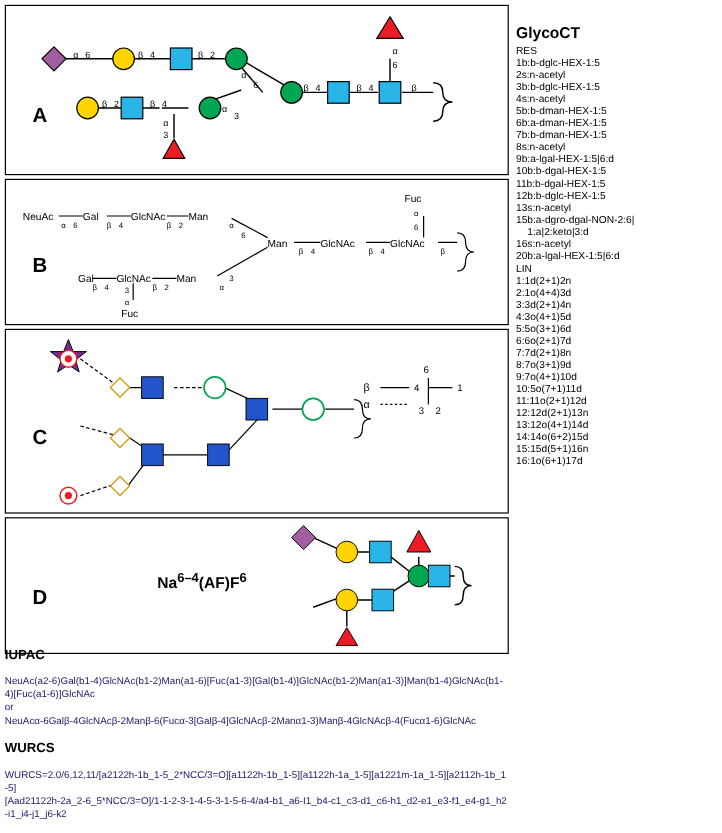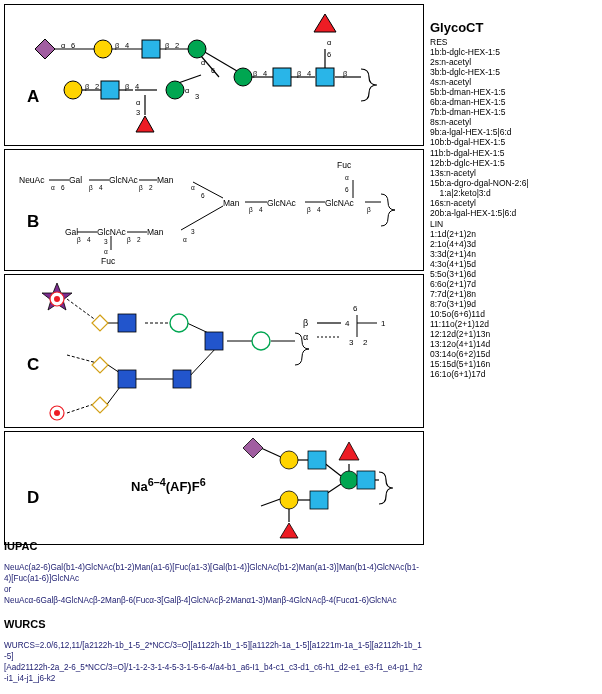--- a/index.html
+++ b/index.html
@@ -275,25 +275,26 @@
   <div style="margin-top:1px;">LIN</div>
   <div id="lin-list">
       <div class="entry">1:1d(2+1)2n</div>
       <div class="entry">2:1o(4+4)3d</div>
       <div class="entry">3:3d(2+1)4n</div>
       <div class="entry">4:3o(4+1)5d</div>
       <div class="entry">5:5o(3+1)6d</div>
       <div class="entry">6:6o(2+1)7d</div>
       <div class="entry">7:7d(2+1)8n</div>
       <div class="entry">8:7o(3+1)9d</div>
-      <div class="entry">10:5o(6+6)11d</div>
+      <div class="entry">9:7o(4+1)10d</div>
+      <div class="entry">10:5o(7+1)11d</div>
       <div class="entry">11:11o(2+1)12d</div>
       <div class="entry">12:12d(2+1)13n</div>
       <div class="entry">13:12o(4+1)14d</div>
-      <div class="entry">03:14o(6+2)15d</div>
+      <div class="entry">14:14o(6+2)15d</div>
       <div class="entry">15:15d(5+1)16n</div>
       <div class="entry">16:1o(6+1)17d</div>
     </div>
 </div>
 
 <div class="bottom" style="top:540px;" id="bottom-sections">
     <div style="margin-bottom: 12px;">
       <h3>IUPAC</h3>
       <div class="body">
         <div>NeuAc(a2-6)Gal(b1-4)GlcNAc(b1-2)Man(a1-6)[Fuc(a1-3)[Gal(b1-4)]GlcNAc(b1-2)Man(a1-3)]Man(b1-4)GlcNAc(b1-4)[Fuc(a1-6)]GlcNAc</div>

